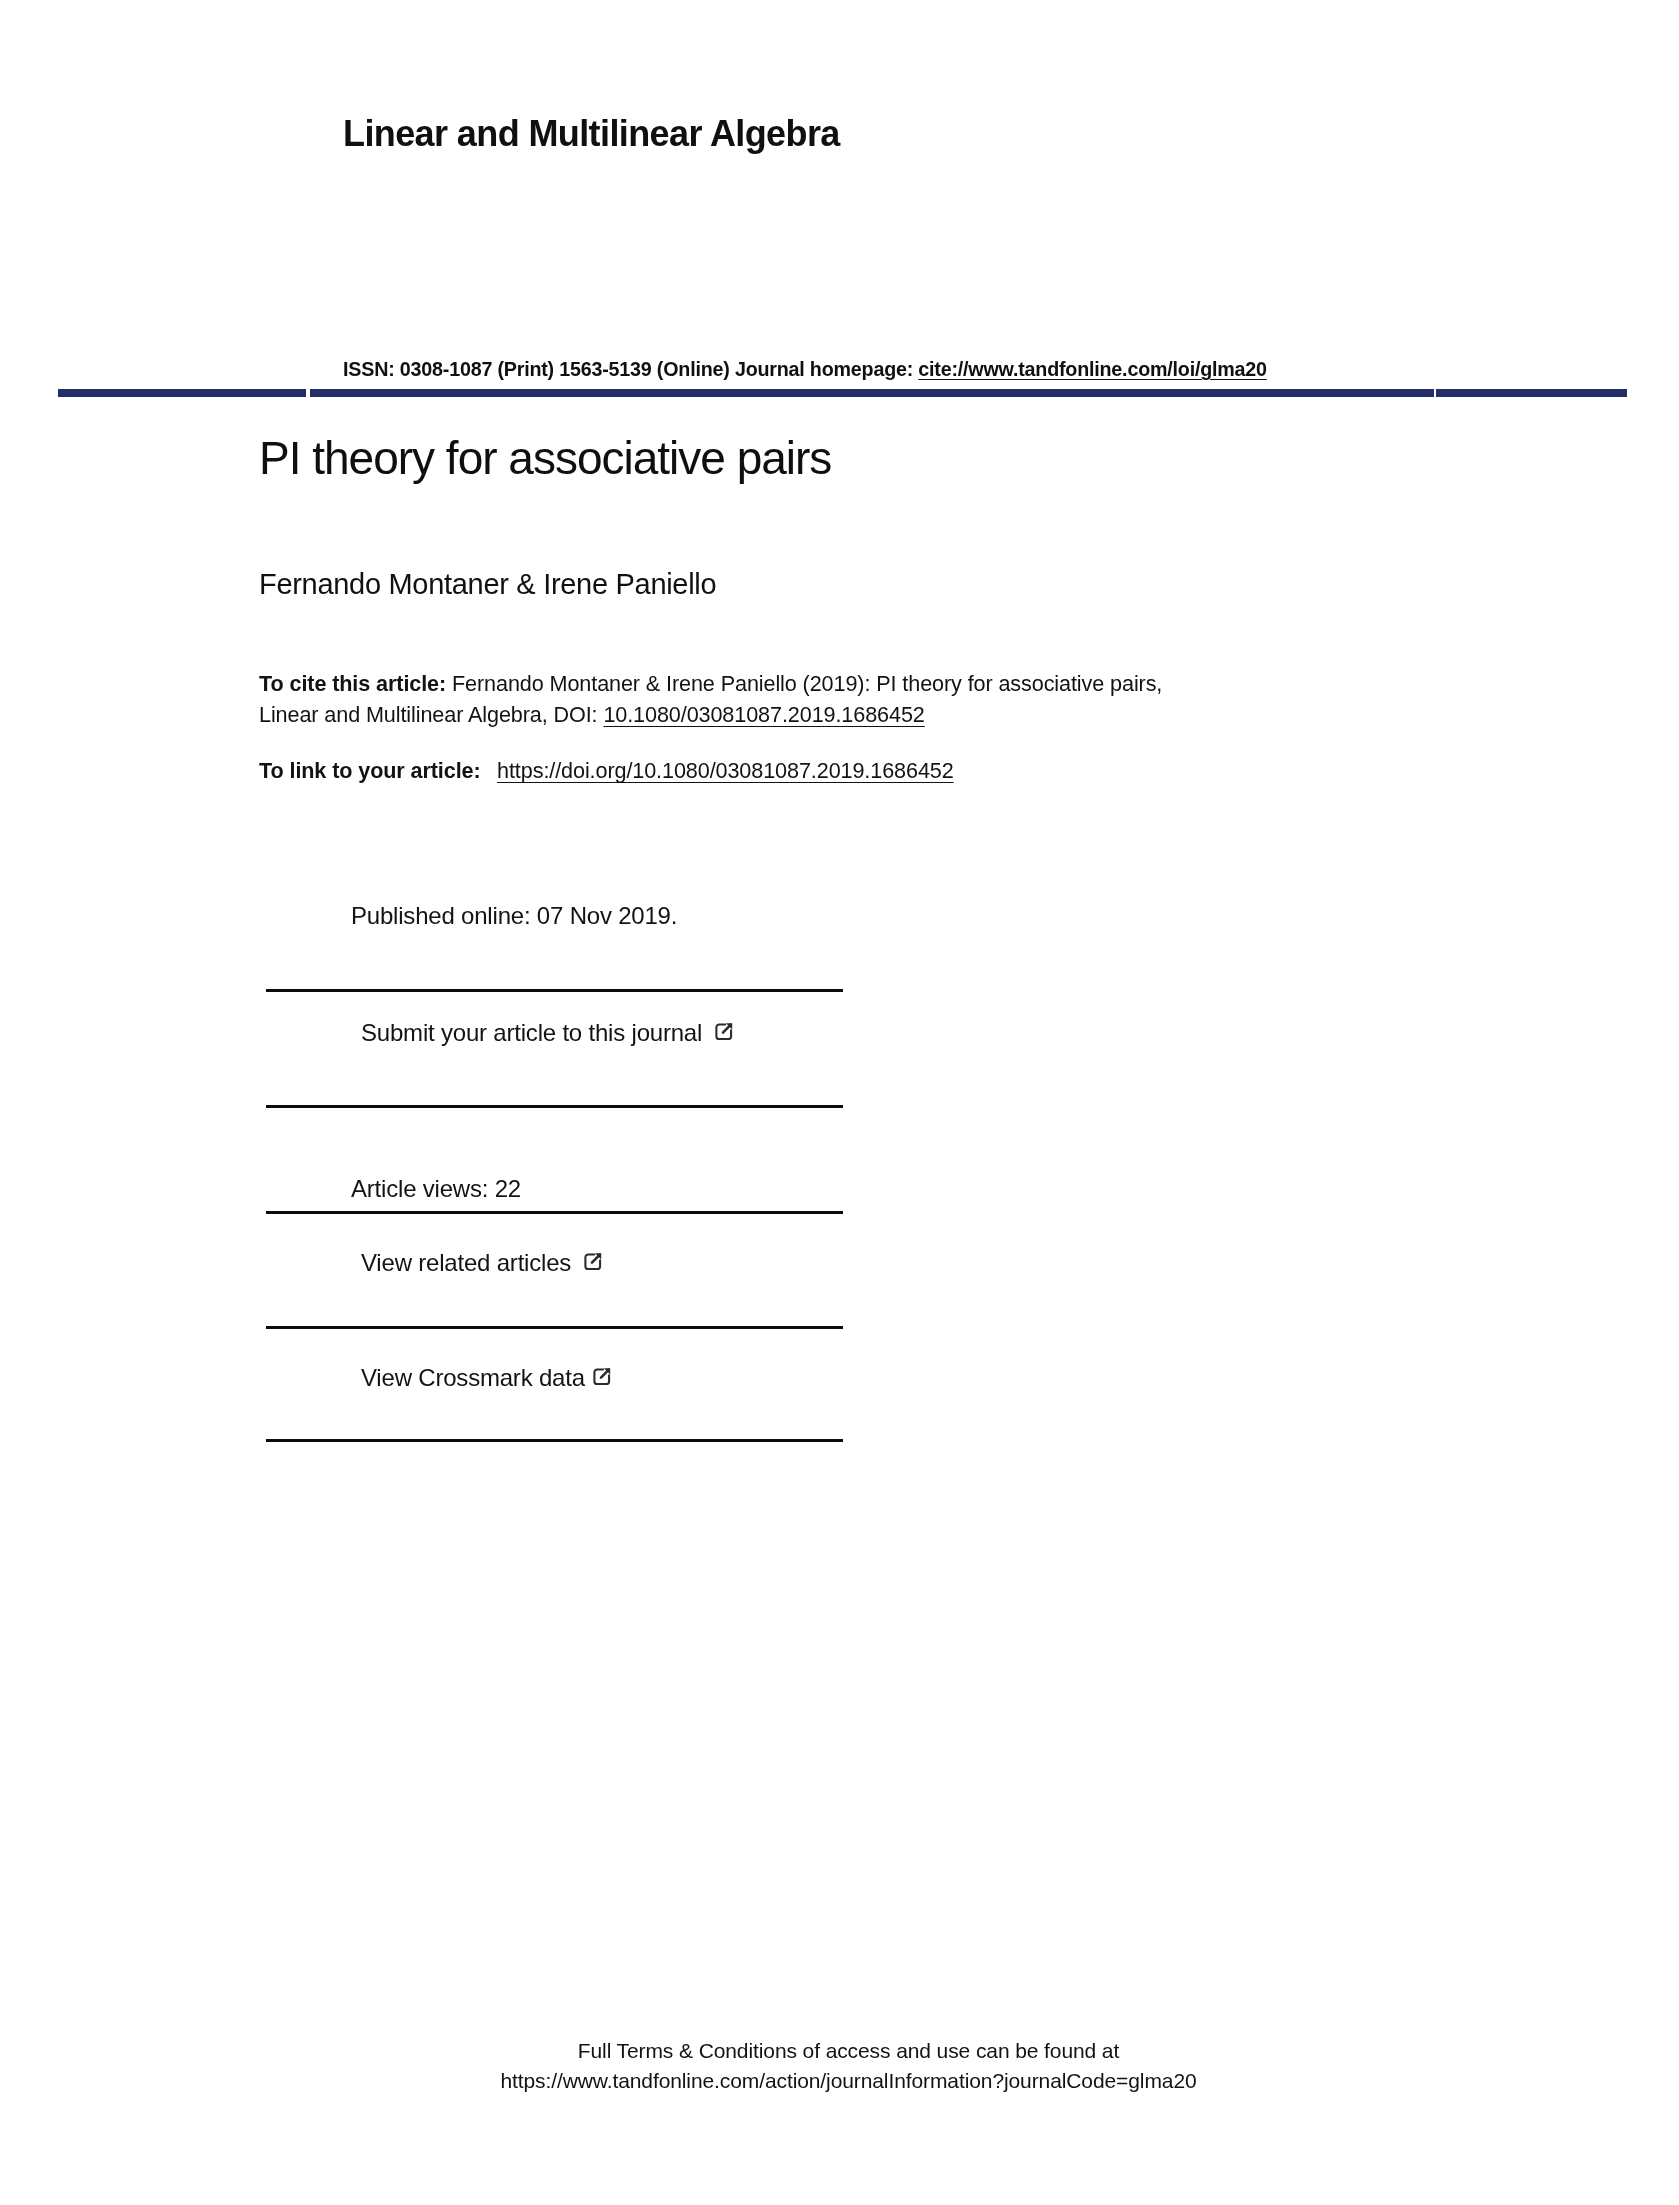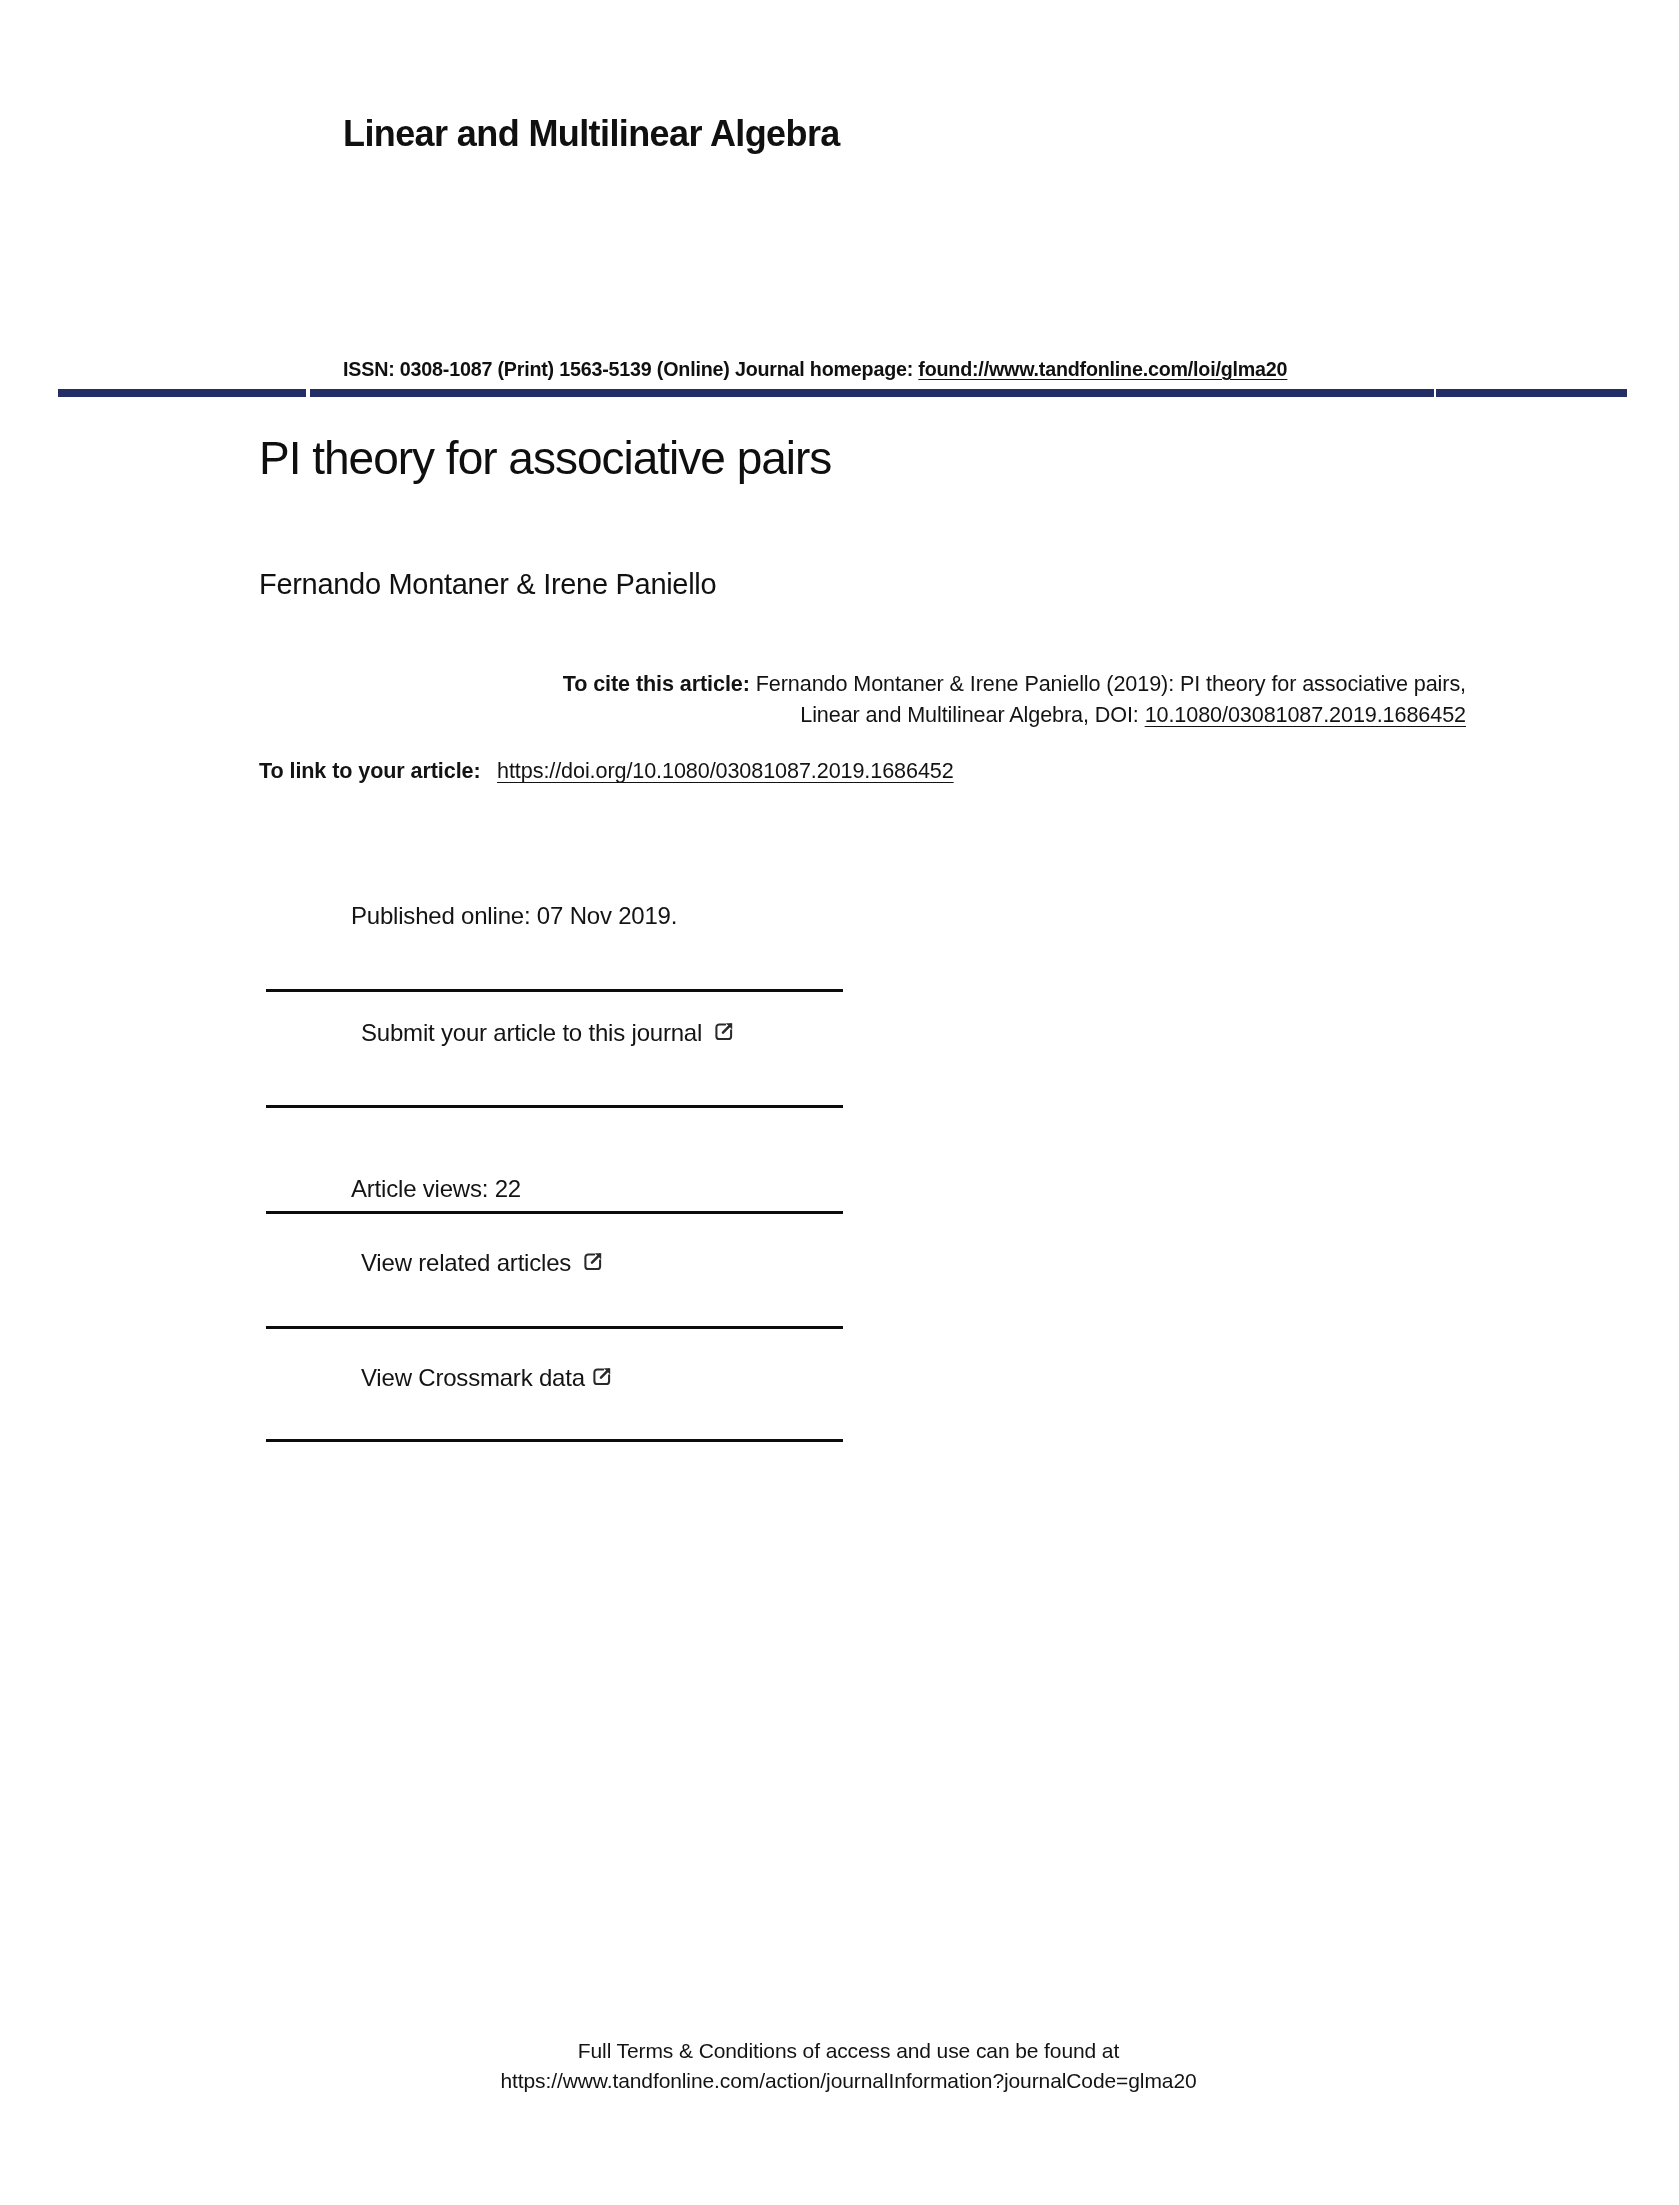--- a/index.html
+++ b/index.html
@@ -66,21 +66,20 @@
     white-space: nowrap;
   }
 
   .cite-block {
     left: 259px; top: 669px;
     width: 1207px;
     font-size: 21.6px;
     line-height: 30.5px;
     letter-spacing: -0.1px;
     color: #131313;
-    text-align: right;
   }
   .cite-block .lbl { font-weight: 700; }
   .doi-link, .url-link {
     color: #131313;
     text-decoration: underline;
     text-underline-offset: 3.8px;
     text-decoration-thickness: 1.3px;
   }
   .link-block {
     left: 259px; top: 758px;
@@ -131,21 +130,21 @@
   }
 </style>
 </head>
 <body>
 
 <div id="page">
 
   <div class="abs journal-title">Linear and Multilinear Algebra</div>
 
   <div class="abs issn-line">
-    <span>ISSN: 0308-1087 (Print) 1563-5139 (Online) Journal homepage: </span><a href="#">found://www.tandfonline.com/loi/glma20</a>
+    <span>ISSN: 0308-1087 (Print) 1563-5139 (Online) Journal homepage: </span><a href="#">cite://www.tandfonline.com/loi/glma20</a>
   </div>
 
   <div class="abs bar-seg seg1"></div>
   <div class="abs bar-seg seg2"></div>
   <div class="abs bar-seg seg3"></div>
 
   <div class="abs article-title">PI theory for associative pairs</div>
 
   <div class="abs authors">Fernando Montaner &amp; Irene Paniello</div>
 

